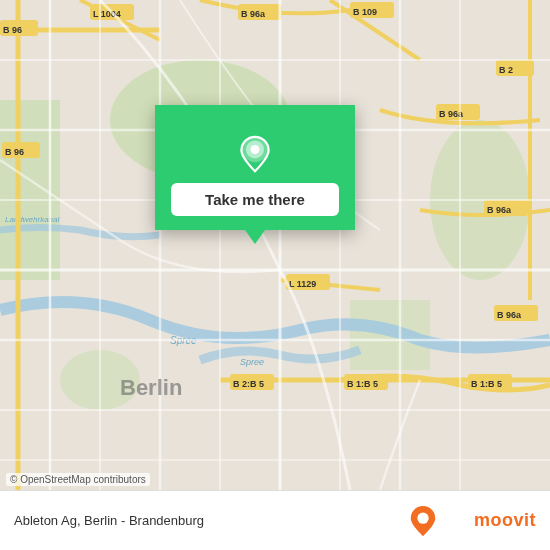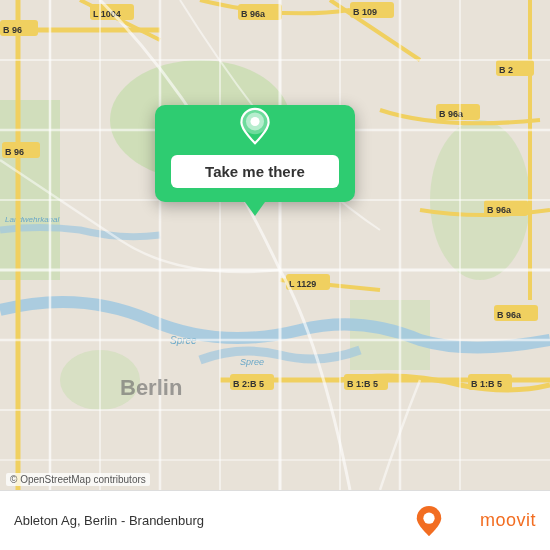--- a/index.html
+++ b/index.html
@@ -25,22 +25,22 @@
       height: 100%;
     }
 
     
     .popup-card {
       position: absolute;
       top: 105px;
       left: 155px;
       width: 200px;
       background: #2ecc71;
-      border-radius: 10px;
-      padding: 2px 16px 14px 16px;
+      border-radius: 0;
+      padding: 30px 16px 14px 16px;
       display: flex;
       flex-direction: column;
       align-items: center;
       box-shadow: 0 4px 16px rgba(0,0,0,0.3);
       z-index: 10;
     }
 
     .popup-pin {
       width: 38px;
       height: 38px;
@@ -97,21 +97,21 @@
       gap: 4px;
     }
 
     .moovit-pin {
       width: 28px;
       height: 32px;
     }
 
     .moovit-text {
       font-size: 18px;
-      font-weight: 400;
+      font-weight: 700;
       color: #f26d21;
       letter-spacing: 0.5px;
       margin-left: 33px;
     }
 
     .osm-credit {
       position: absolute;
       bottom: 496px;
       left: 6px;
       font-size: 10px;

